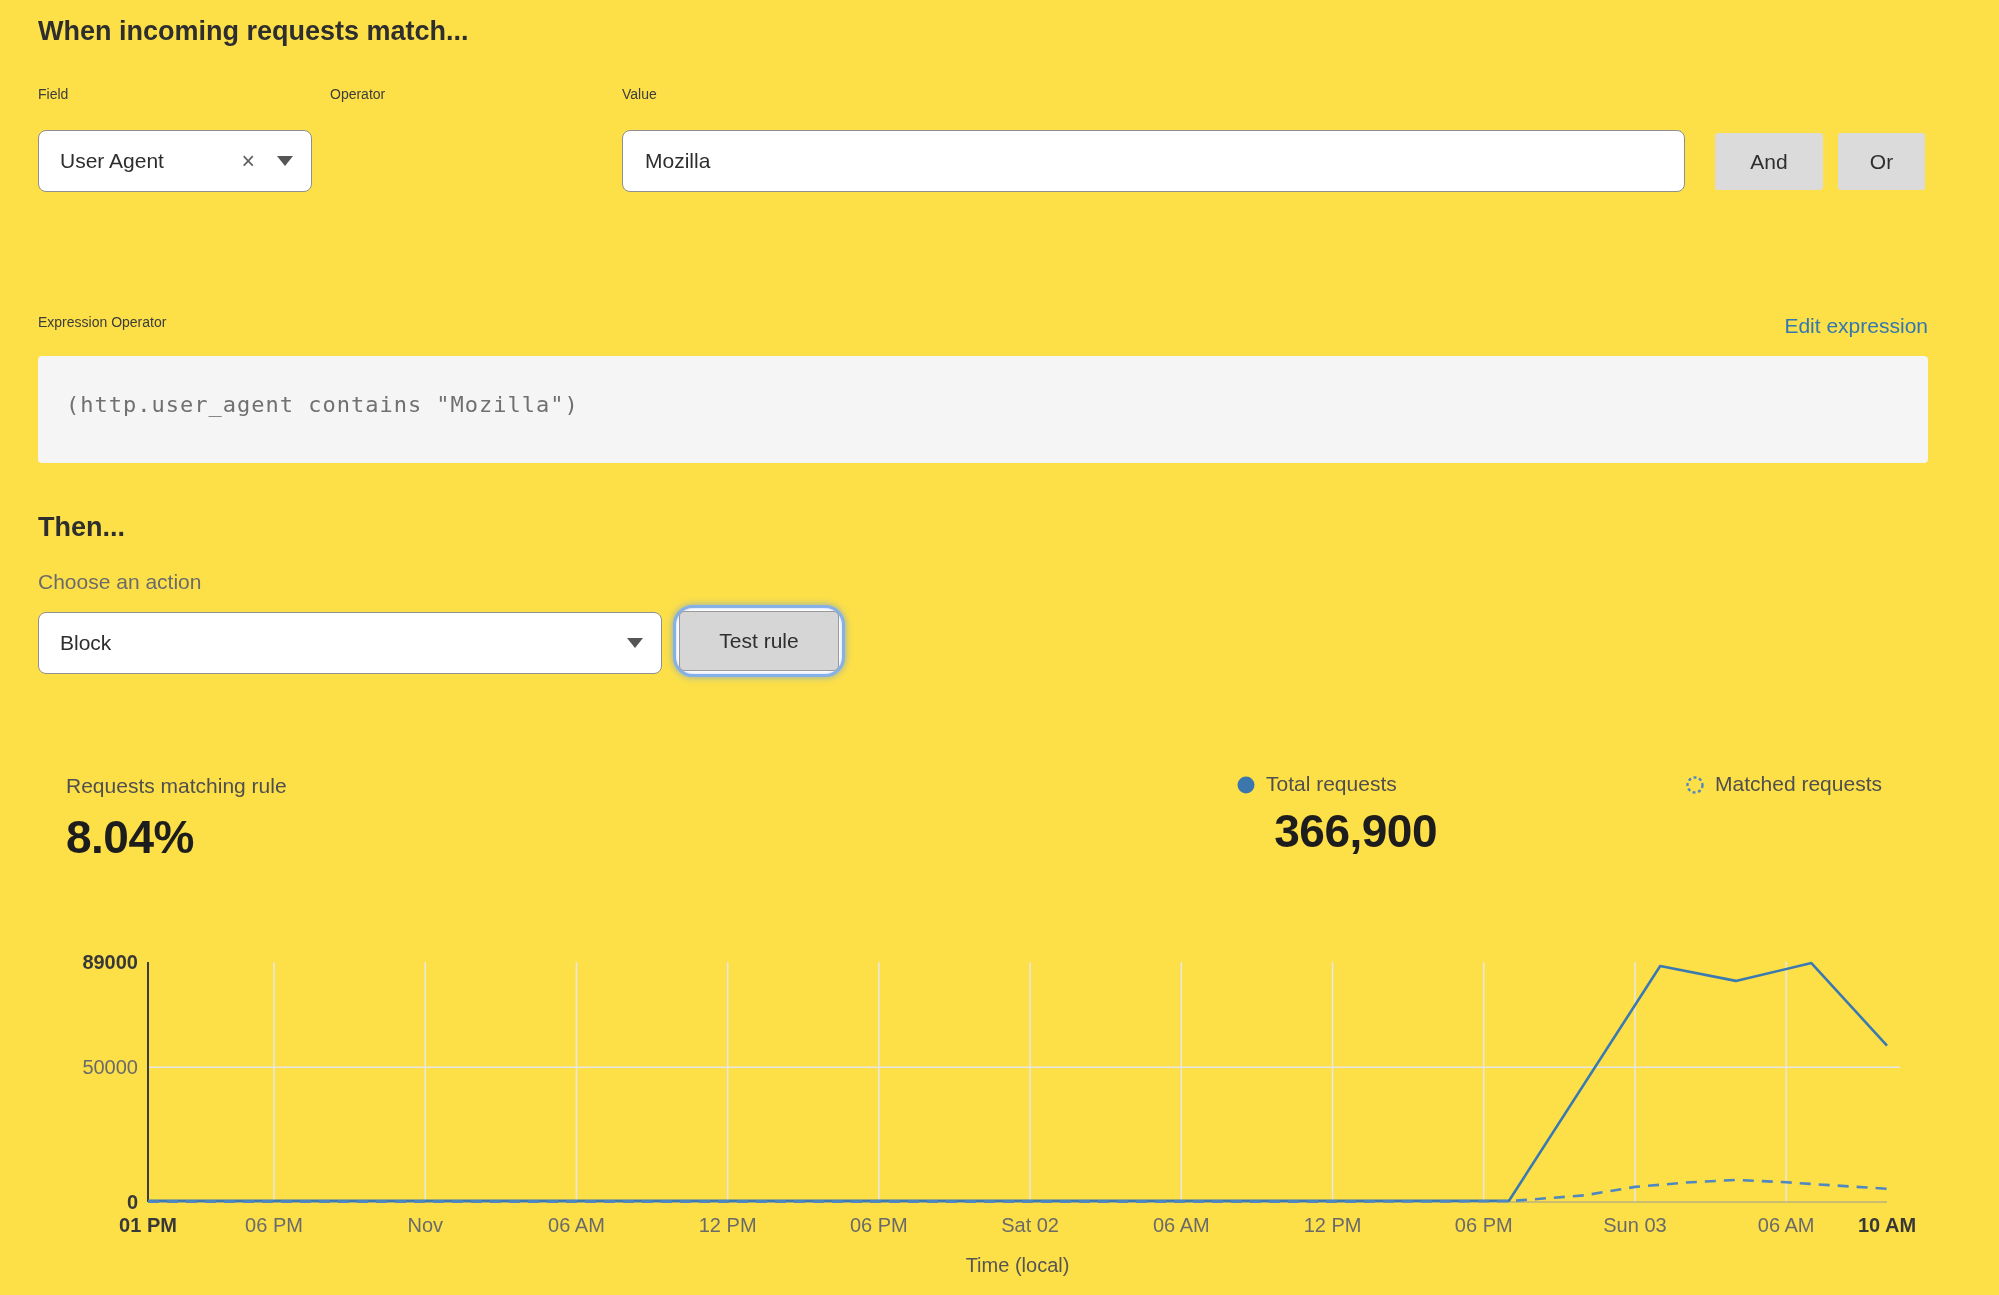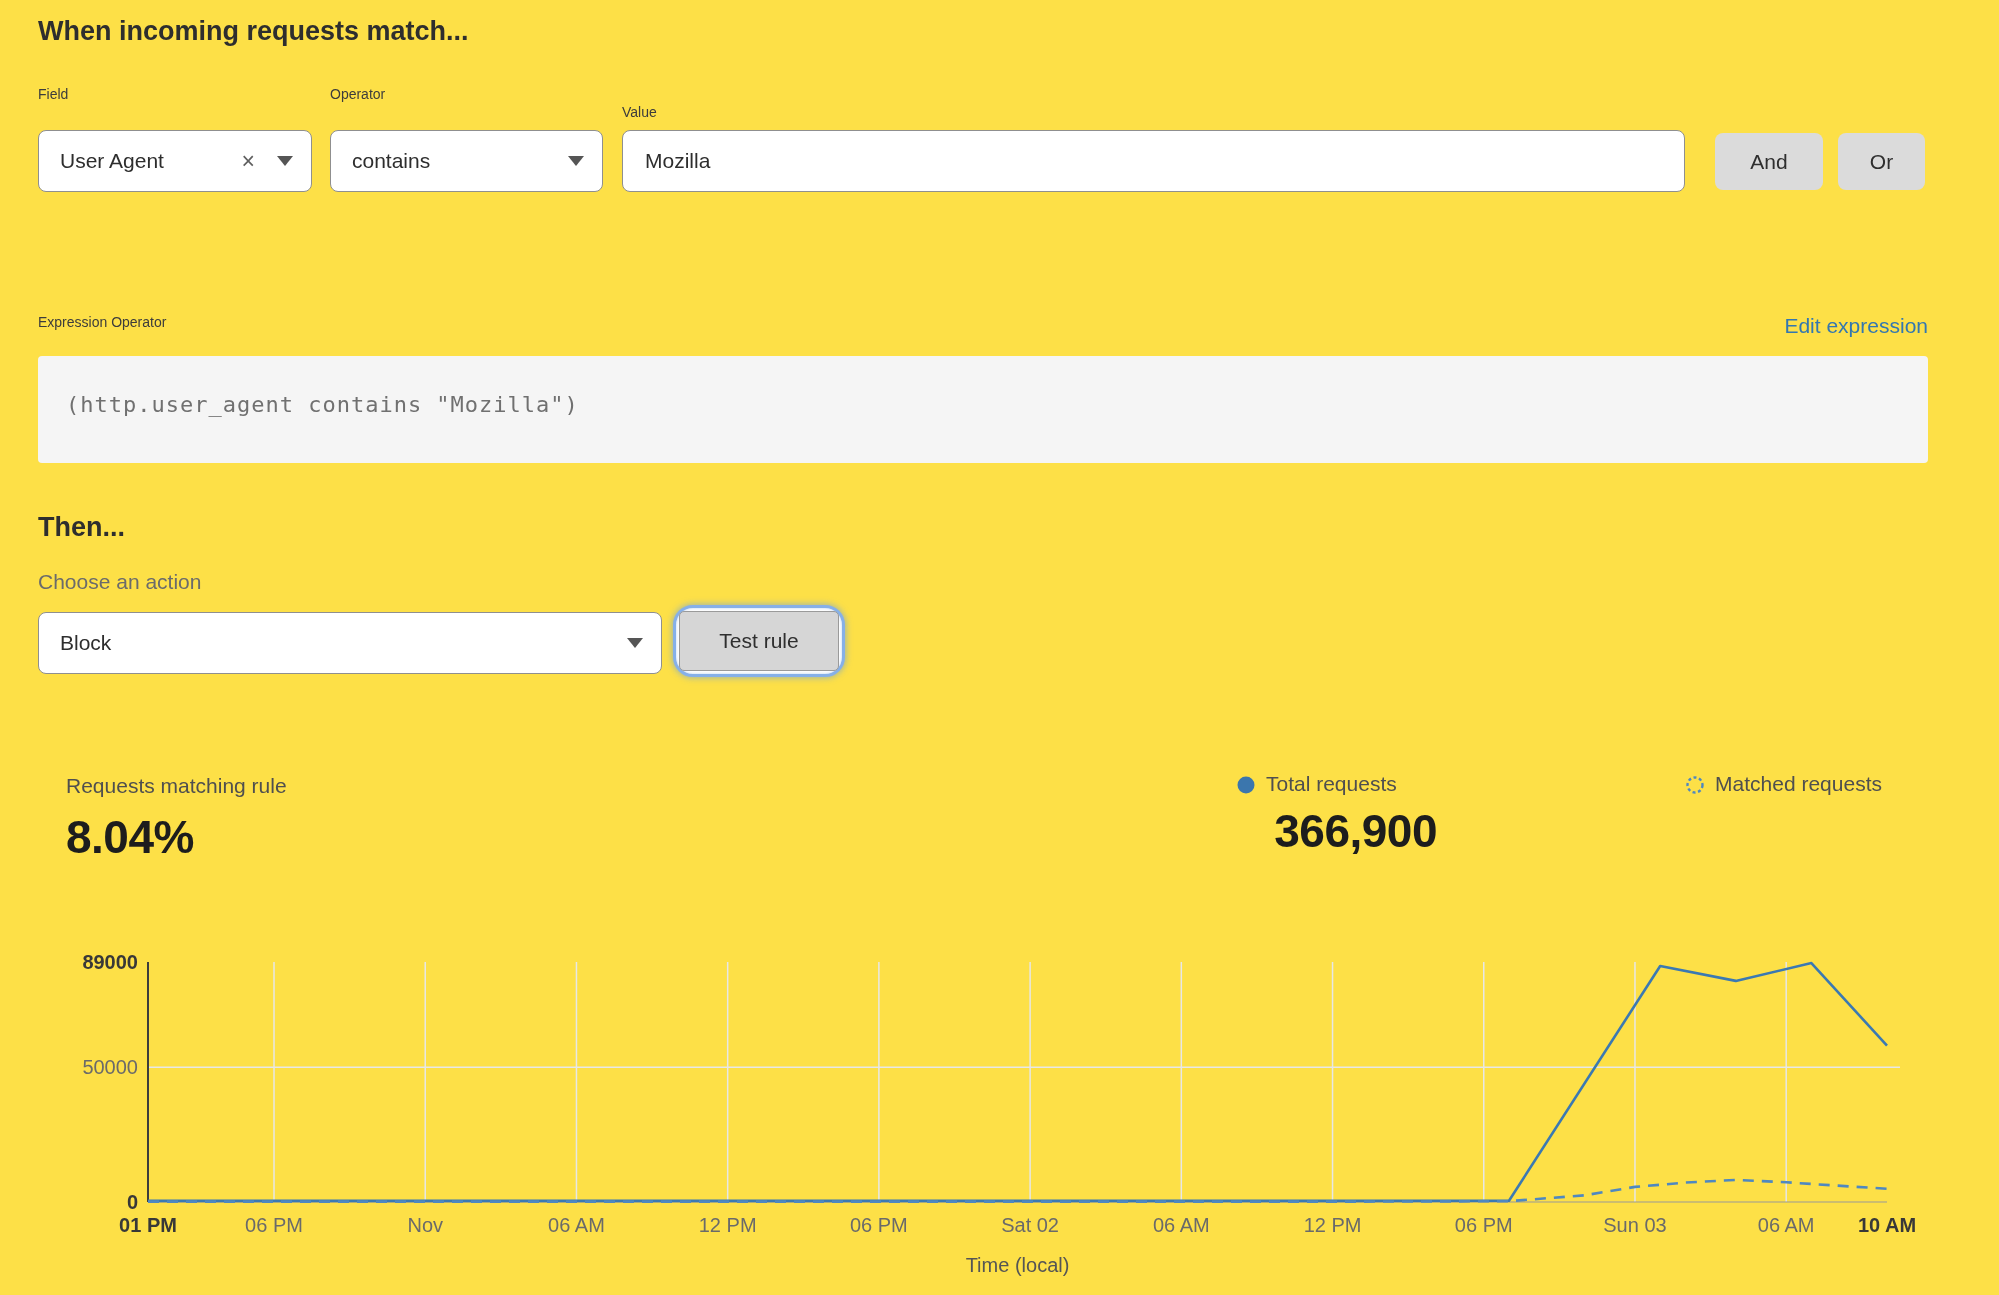--- a/index.html
+++ b/index.html
@@ -40,21 +40,21 @@
     border-right: 8px solid transparent;
     border-top: 10px solid #555;
   }
   input.text-input {
     width: 100%; height: 100%;
     border: none; outline: none; background: transparent;
     font-family: "Liberation Sans", sans-serif;
     font-size: 21px; color: #2e2e2e; padding: 0 22px;
   }
   .gray-btn {
-    background: #dbdbdb; border: none; border-radius: 8px;
+    background: #dbdbdb; border: none; border-radius: 3px;
     font-family: "Liberation Sans", sans-serif;
     font-size: 21px; color: #2f2f2f;
     display: flex; align-items: center; justify-content: center;
     cursor: pointer;
   }
   .link { font-size: 21px; color: #3377b0; cursor: pointer; }
   .code-box { background: #f5f5f5; border-radius: 4px; }
   .code-text {
     font-family: "DejaVu Sans Mono", monospace;
     font-size: 22px; color: #707070; letter-spacing: 1px;
@@ -83,32 +83,28 @@
 </style>
 </head>
 <body>
 
 <div class="page">
 
   <div class="abs h1" style="left:38px; top:16px;">When incoming requests match...</div>
 
   <div class="abs field-label" style="left:38px; top:86px;">Field</div>
   <div class="abs field-label" style="left:330px; top:86px;">Operator</div>
-  <div class="abs field-label" style="left:622px; top:104px;">Value</div>
+  <div class="abs field-label" style="left:622px; top:86px;">Value</div>
 
   <div class="abs control select" style="left:38px; top:130px; width:274px;">
     <span class="sel-text">User Agent</span>
     <span class="clear-x">×</span>
     <span class="chevron"></span>
   </div>
 
-  <div class="abs control select" style="left:330px; top:130px; width:273px;">
-    <span class="sel-text">contains</span>
-    <span class="chevron"></span>
-  </div>
 
   <div class="abs control" style="left:622px; top:130px; width:1063px;">
     <input class="text-input" type="text" value="Mozilla" style="">
   </div>
 
   <button class="abs gray-btn" style="left:1715px; top:133px; width:108px; height:57px;">And</button>
   <button class="abs gray-btn" style="left:1838px; top:133px; width:87px; height:57px;">Or</button>
 
   <div class="abs field-label" style="left:38px; top:314px;">Expression Operator</div>
   <div class="abs link" style="right:71px; top:314px;">Edit expression</div>

